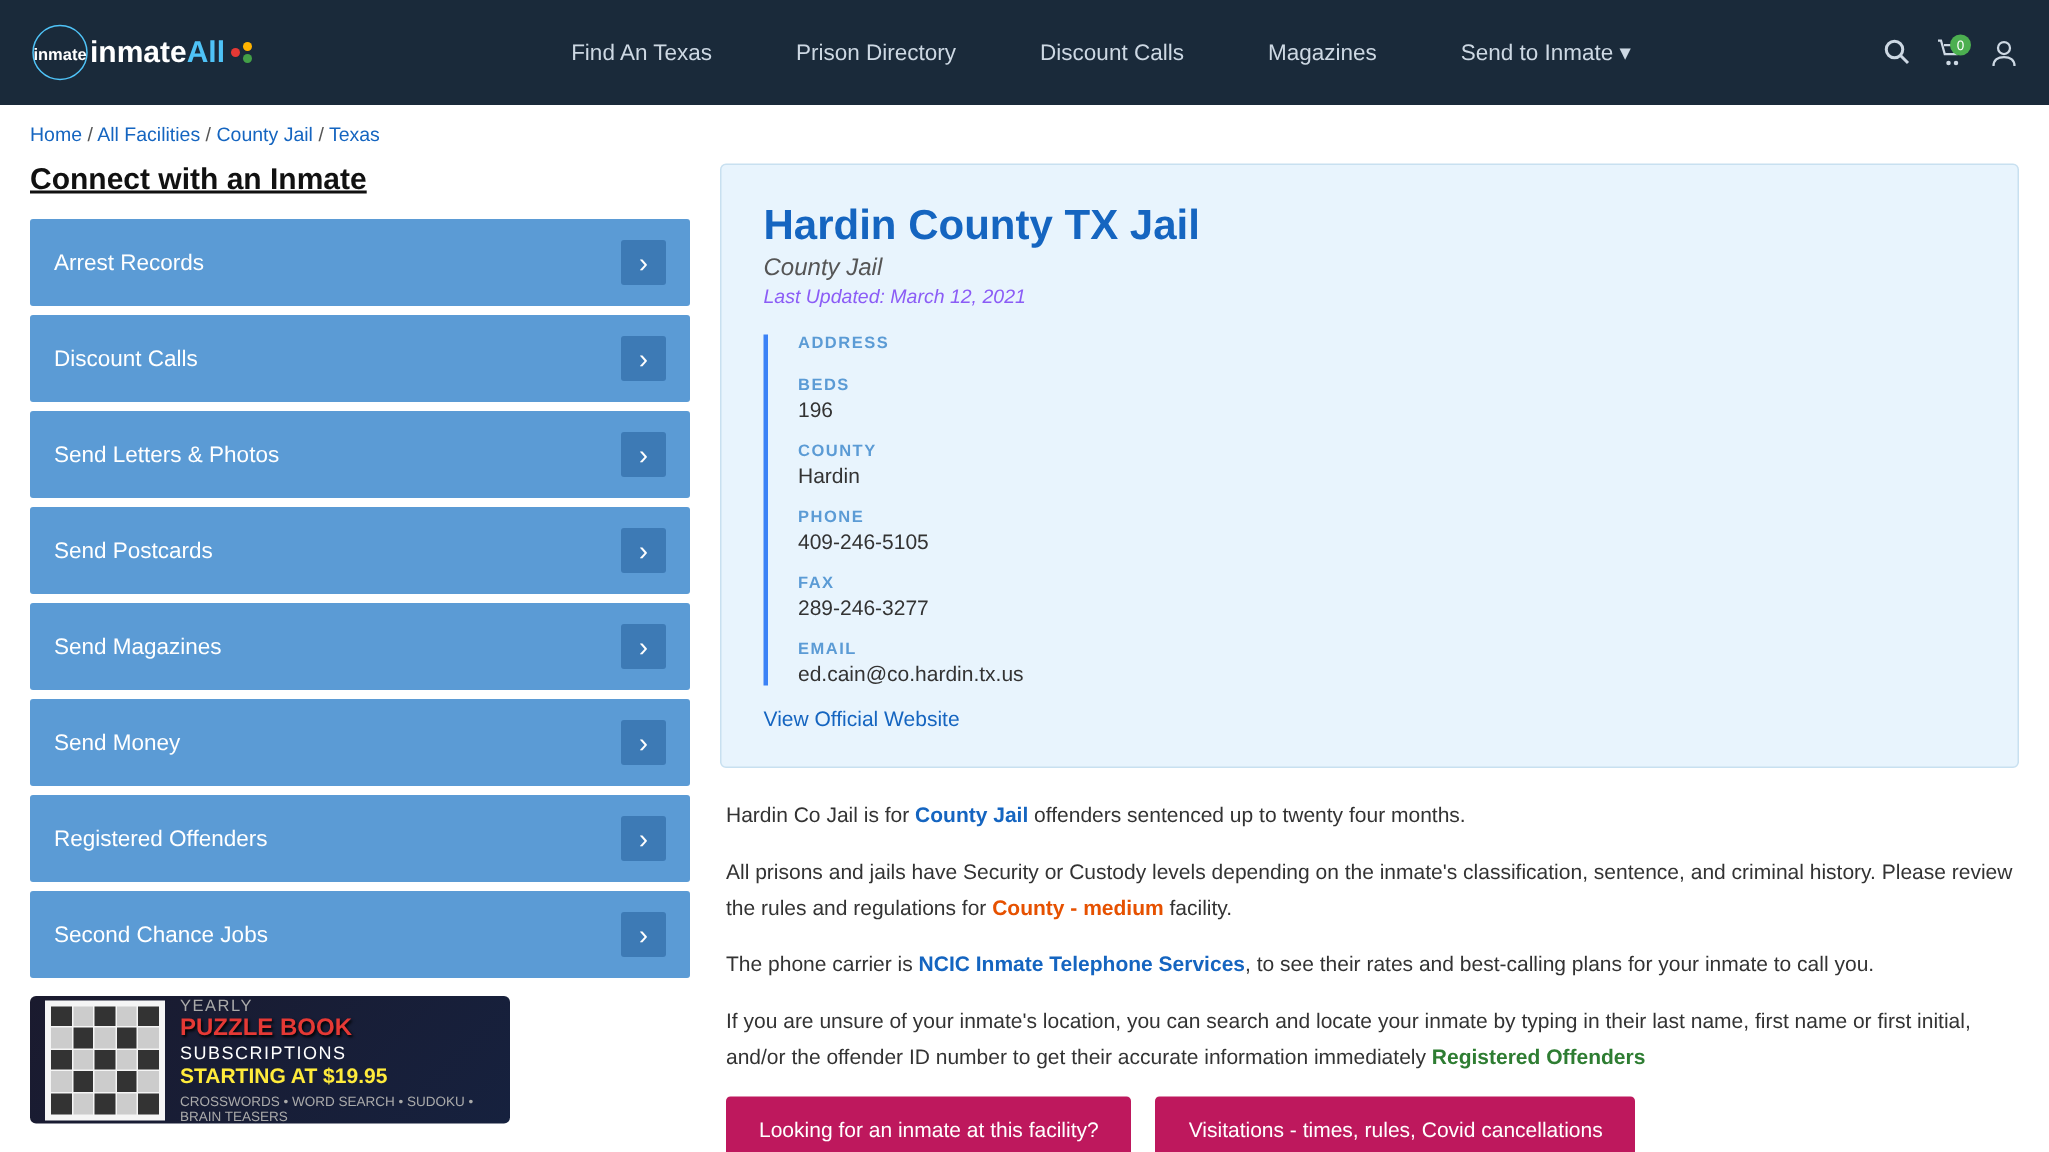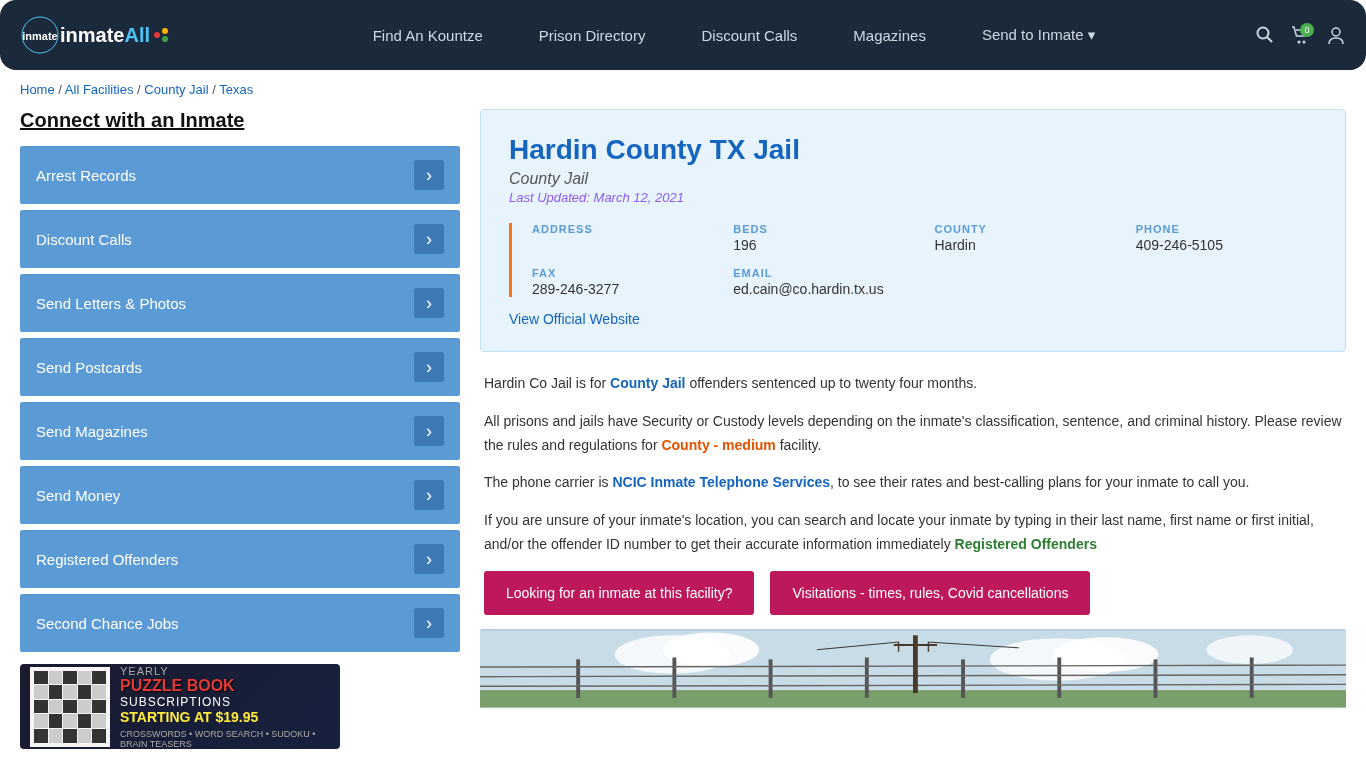--- a/index.html
+++ b/index.html
@@ -6,21 +6,20 @@
     body { font-family: Arial, sans-serif; font-size: 14px; color: #333; background: #fff; }
 
     
     nav {
       background: #1a2a3a;
       display: flex;
       align-items: center;
       padding: 0 20px;
       height: 70px;
       position: relative;
-      border-radius: 16px;
     }
     .nav-logo {
       display: flex;
       align-items: center;
       margin-right: 40px;
     }
     .nav-links {
       display: flex;
       gap: 0;
       flex: 1;
@@ -170,23 +169,23 @@
       margin-bottom: 2px;
     }
     .facility-updated {
       font-size: 13px;
       color: #8b5cf6;
       font-style: italic;
       margin-bottom: 18px;
     }
     .facility-info {
       display: grid;
-      grid-template-columns: 1fr 1fr 1fr 1fr;
+      grid-template-columns: 1fr;
       gap: 14px 20px;
-      border-left: 3px solid #f97316;
+      border-left: 3px solid #3b82f6;
       padding-left: 20px;
       margin-bottom: 14px;
     }
     .info-label {
       font-size: 11px;
       font-weight: bold;
       color: #5b9bd5;
       letter-spacing: 1px;
       text-transform: uppercase;
       margin-bottom: 2px;
@@ -262,21 +261,21 @@
     </svg>
     <span style="color:#fff;font-size:20px;font-weight:bold;">inmate<span style="color:#4fc3f7">All</span></span>
     <svg width="20" height="20" viewBox="0 0 20 20" style="margin-left:2px">
       <circle cx="5" cy="10" r="3" fill="#e53935"></circle>
       <circle cx="13" cy="6" r="3" fill="#ffb300"></circle>
       <circle cx="13" cy="14" r="3" fill="#43a047"></circle>
     </svg>
   </div>
 
   <div class="nav-links">
-    <a class="nav-link">Find An Kountze</a>
+    <a class="nav-link">Find An Texas</a>
     <a class="nav-link">Prison Directory</a>
     <a class="nav-link">Discount Calls</a>
     <a class="nav-link">Magazines</a>
     <a class="nav-link send-to-inmate">Send to Inmate ▾</a>
   </div>
 
   <div class="nav-icons">
     <button class="nav-icon-btn">
       <svg width="18" height="18" viewBox="0 0 18 18">
         <circle cx="7" cy="7" r="5.5" stroke="#cdd8e3" stroke-width="2" fill="none"></circle>

